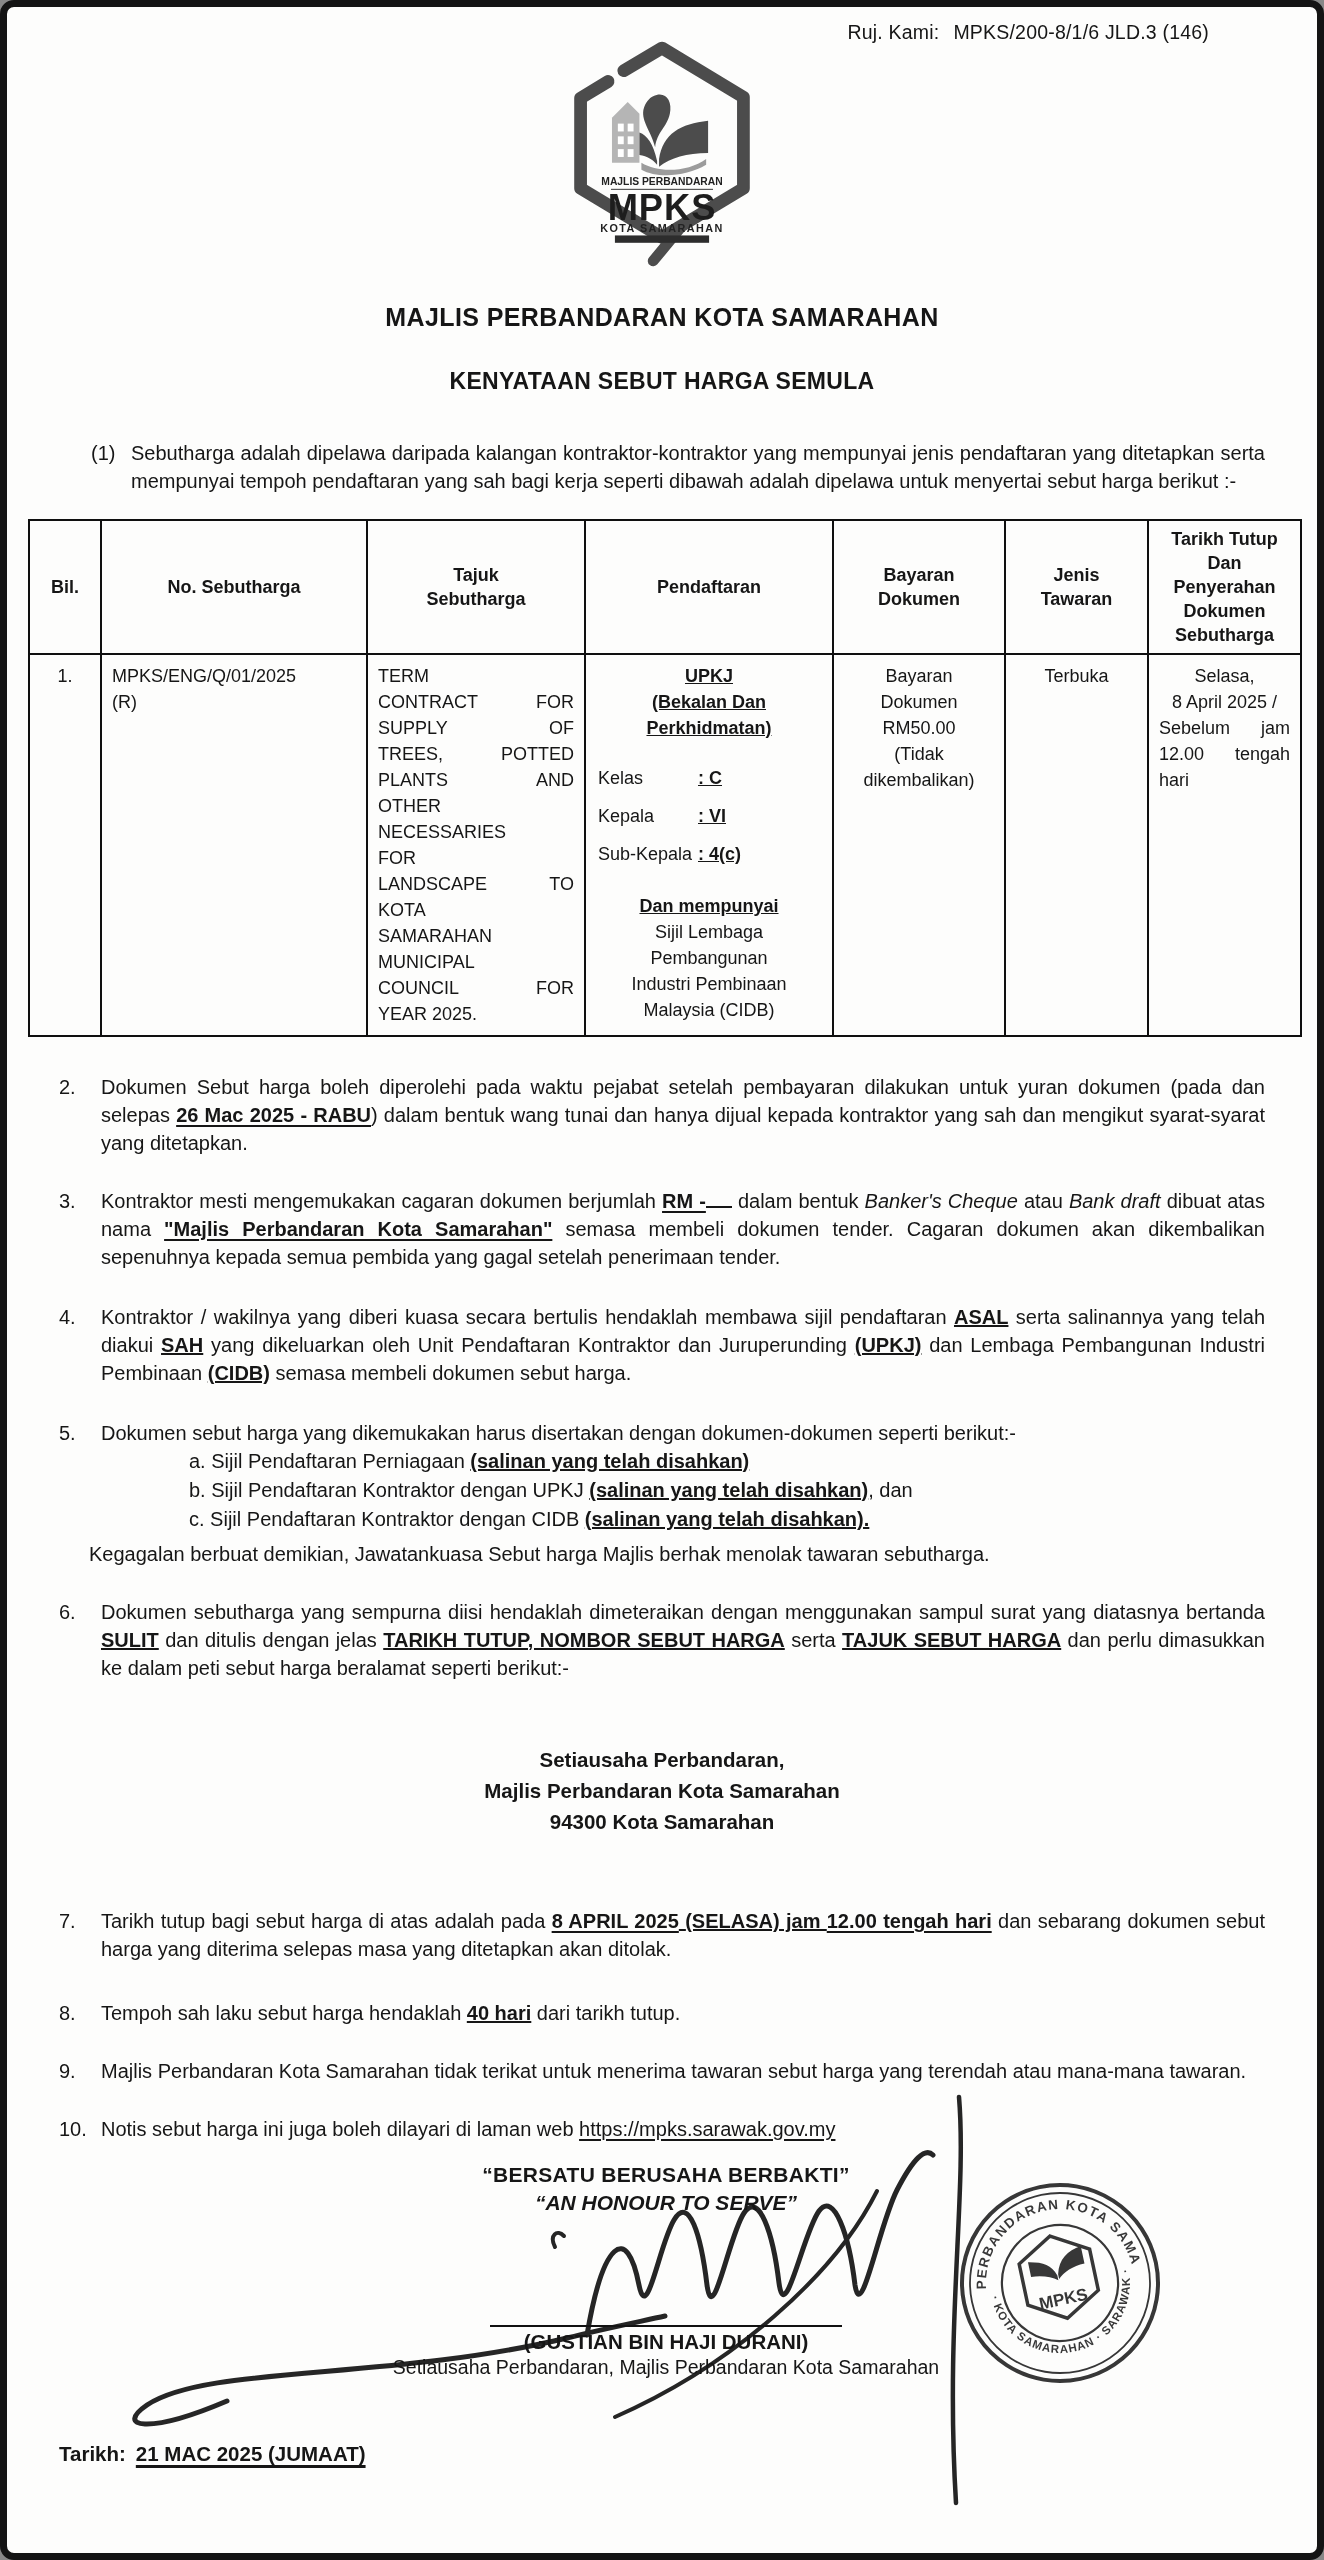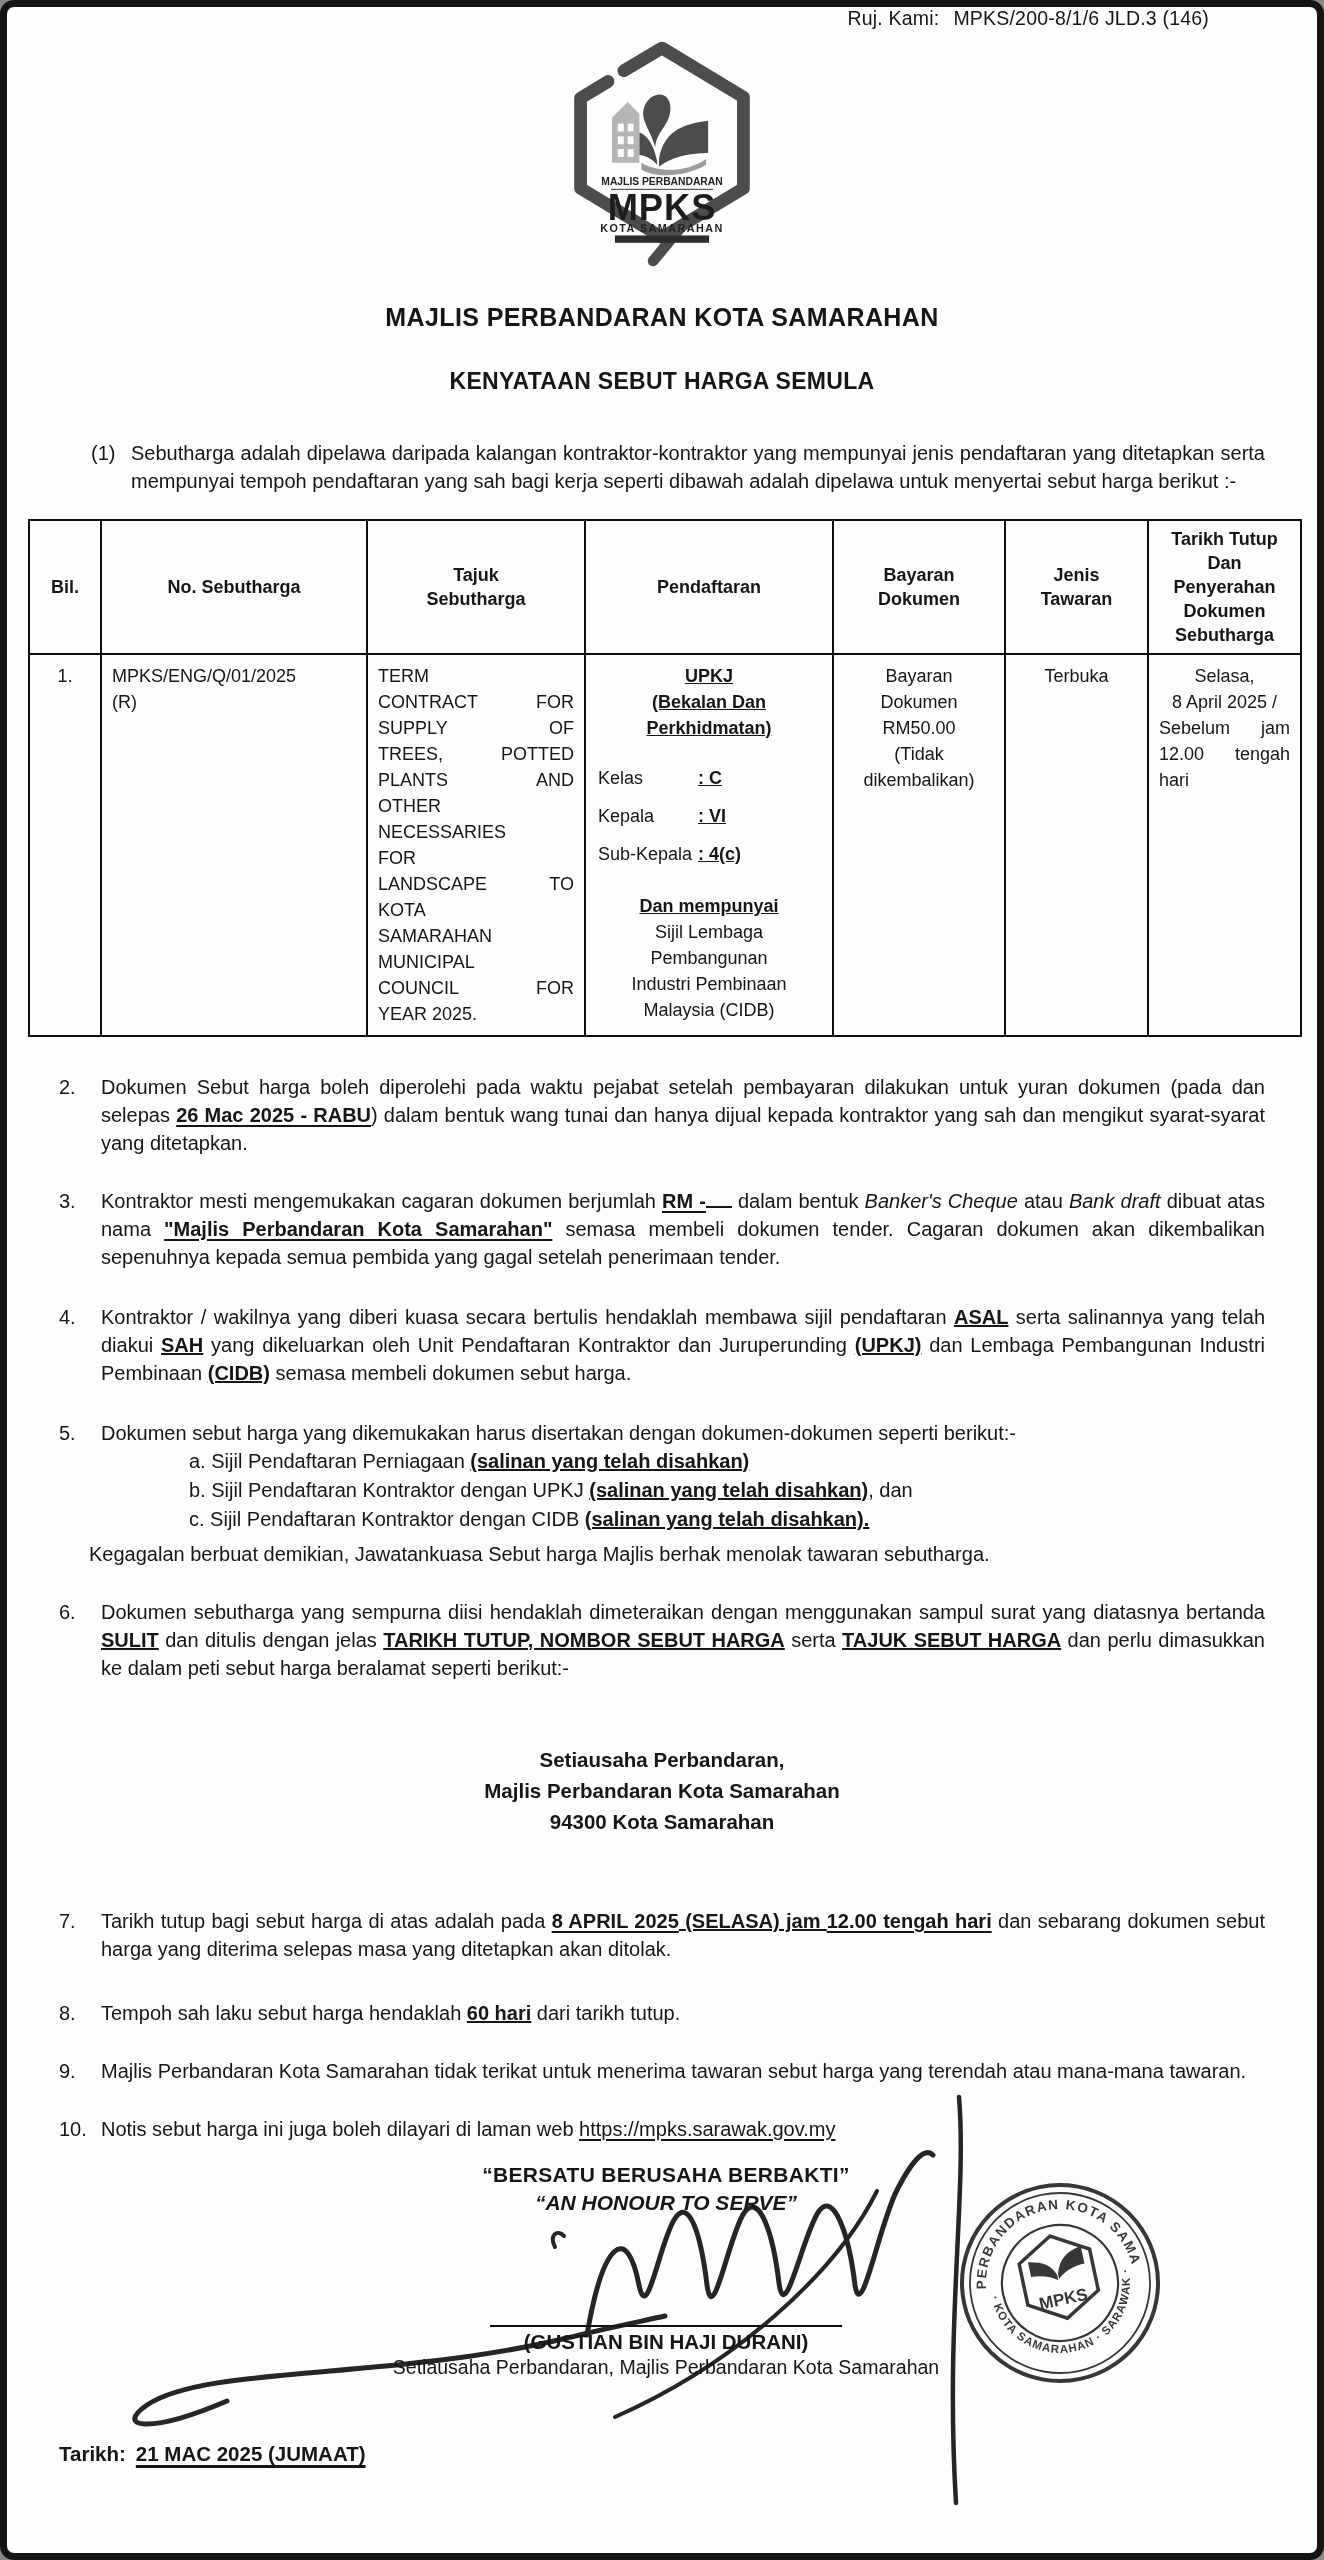--- a/index.html
+++ b/index.html
@@ -14,21 +14,21 @@
     font-family:"Liberation Sans", sans-serif;
     color:#161616;
   }
   .b { font-weight:bold;text-decoration:underline; }
   .i { font-style:italic; }
   .u { text-decoration:underline; text-decoration-thickness:2px; text-underline-offset:3px; }
   .blank-line { display:inline-block; border-bottom:2.5px solid #161616; height:1em; vertical-align:baseline; }
 
   
   .ref-line {
-    position:absolute; top:0; right:108px;
+    position:absolute; top:14px; right:108px;
     font-size:19.5px; letter-spacing:.2px;
   }
   .ref-line .val { margin-left:14px; }
 
   .logo-wrap { padding-top:28px; text-align:center; }
   .logo-wrap svg { display:inline-block; }
 
   .org-title {
     margin-top:24px; text-align:center;
     font-size:25px; font-weight:bold; letter-spacing:.4px;
@@ -284,21 +284,21 @@
     <div>94300 Kota Samarahan</div>
   </div>
 
   <div class="clause" id="clause-7">
     <span class="num">7.</span>
     <div class="body"><span>Tarikh tutup bagi sebut harga di atas adalah pada  </span><span class="b u">8 APRIL 2025</span><span class="b"> </span><span class="b">(SELASA) jam </span><span class="b u">12.00 tengah hari</span><span>  dan sebarang dokumen sebut harga  yang diterima selepas masa yang ditetapkan akan ditolak.</span></div>
   </div>
 
   <div class="clause" id="clause-8">
     <span class="num">8.</span>
-    <div class="body"><span>Tempoh sah laku sebut harga hendaklah </span><span class="b">60 hari</span><span> dari tarikh tutup.</span></div>
+    <div class="body"><span>Tempoh sah laku sebut harga hendaklah </span><span class="b">40 hari</span><span> dari tarikh tutup.</span></div>
   </div>
 
   <div class="clause" id="clause-9">
     <span class="num">9.</span>
     <div class="body"><span>Majlis Perbandaran Kota Samarahan tidak terikat untuk menerima tawaran sebut harga yang terendah atau mana-mana tawaran.</span></div>
   </div>
 
   <div class="clause" id="clause-10">
     <span class="num">10.</span>
     <div class="body"><span>Notis sebut harga ini juga boleh dilayari di laman web </span><span class="u">https://mpks.sarawak.gov.my</span></div>

